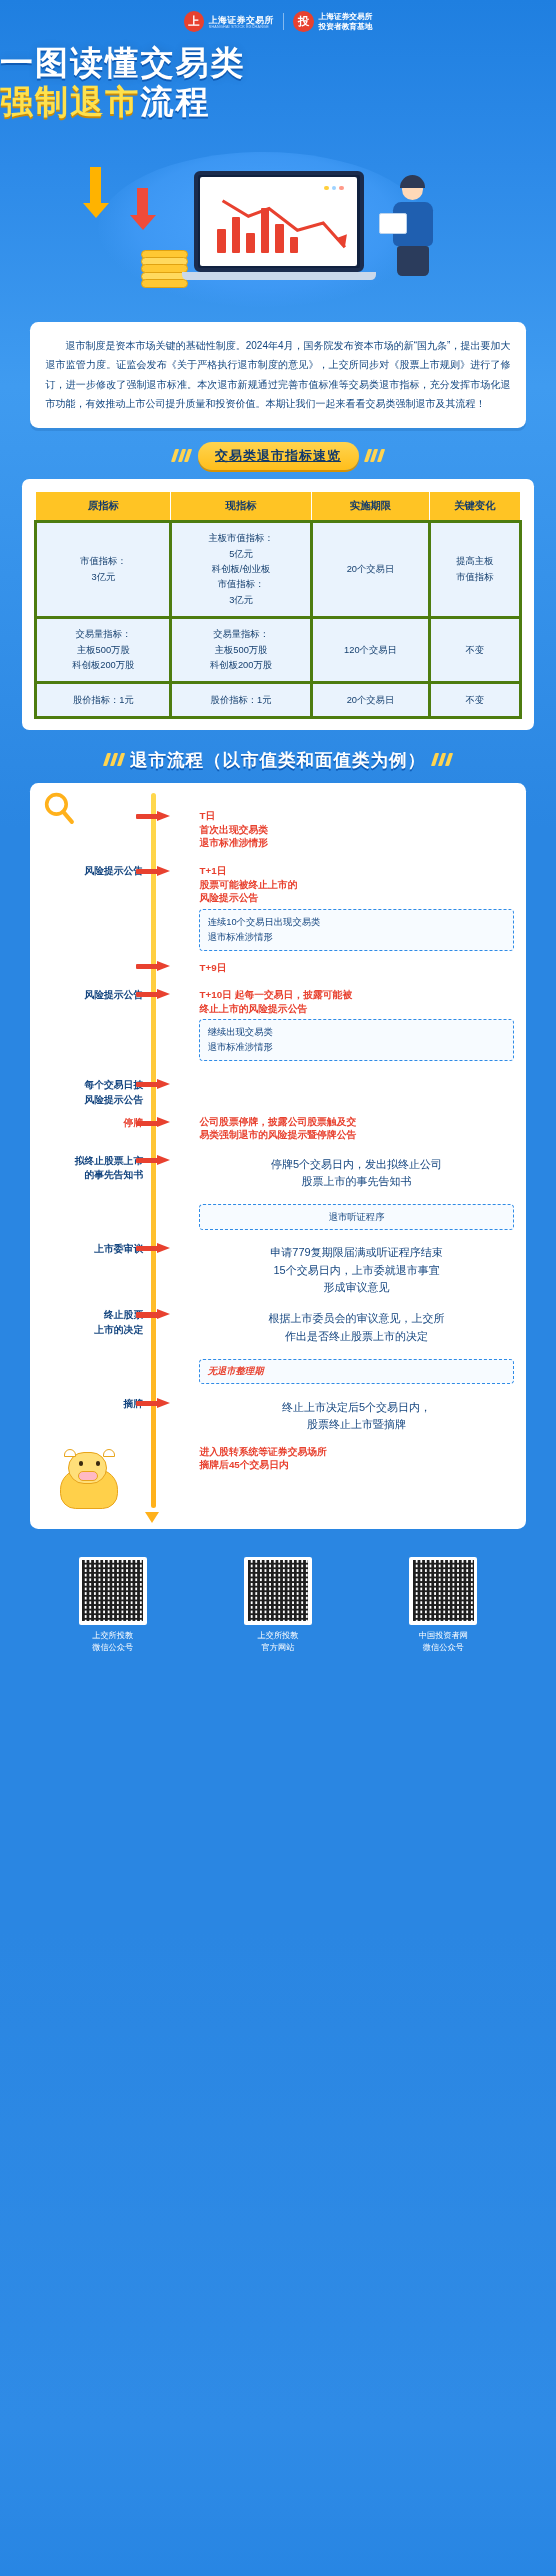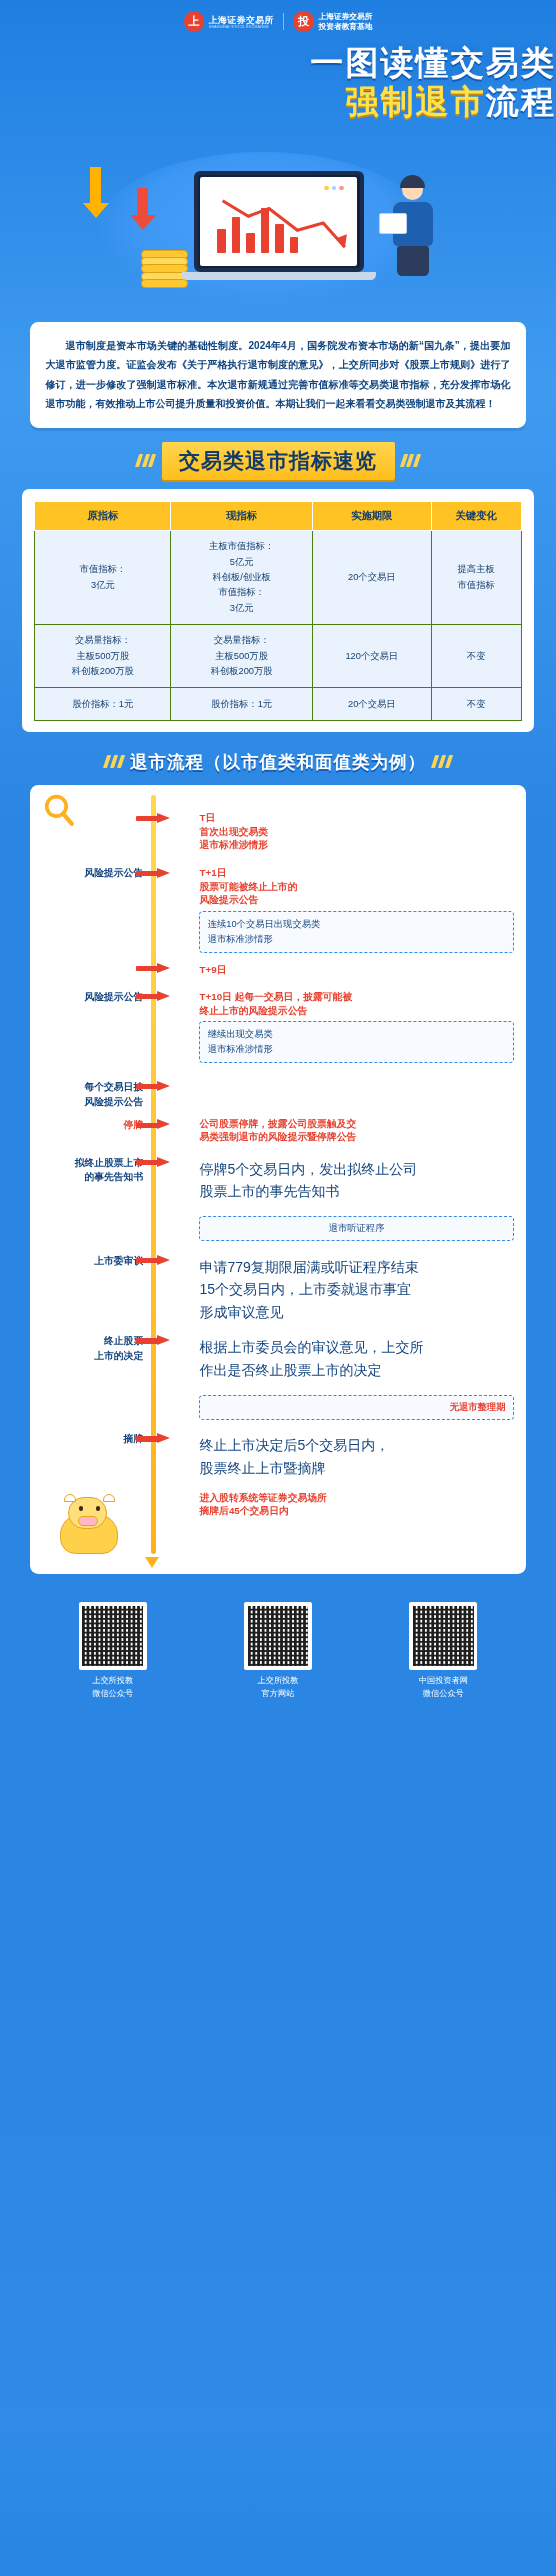--- a/index.html
+++ b/index.html
@@ -29,21 +29,21 @@
     background:#e8412f; position:relative; flex:none;
     display:flex;align-items:center;justify-content:center;
   }
   .logo-mark .glyph{ color:#fff; font-size:11.3px; font-weight:bold;}
   .logo-txt-cn { color:#ffffff; font-size:8.8px; font-weight:bold; letter-spacing:0.5px; line-height:1.15;}
   .logo-txt-en { color:#cfe4ff; font-size:3.6px; letter-spacing:0.3px; }
   .logo-two-line{ color:#fff; font-size:7.7px; font-weight:bold; line-height:1.25;}
   .logo-sep{ width:1px;height:17.5px;background:rgba(255,255,255,.45); }
 
   
-  .title-wrap{ text-align:right; margin-top:8.2px; }
+  .title-wrap{ text-align:left; margin-top:8.2px; }
   .title-1{
     font-size:33px; font-weight:bold; color:#ffffff; letter-spacing:2.1px;
     text-shadow:0 2.1px 0 #0f5bb5, 0 0 9.3px rgba(0,0,0,.12);
     line-height:1.18;
   }
   .title-2{
     font-size:33px; font-weight:bold; letter-spacing:2.1px; line-height:1.18;
     color:#ffe14d;
     text-shadow:0 2.1px 0 #c98a09;
   }
@@ -91,51 +91,52 @@
   .p-body{width:40px;height:44px;background:#1f5fb0;border-radius:8.2px 8.2px 5.2px 5.2px;margin:2.1px auto 0;position:relative;}
   .p-board{position:absolute;left:-13.4px;top:11.3px;width:28px;height:20.6px;background:#fff;border:1.5px solid #bcd4ee;border-radius:2.1px;}
   .p-legs{width:32px;height:30px;background:#2b3c5c;margin:0 auto;border-radius:3.1px 3.1px 5.2px 5.2px;}
 
   
   .card{
     width:496px; margin:0 auto 13.4px; background:#ffffff; border-radius:8.2px;
     padding:14.4px 15.5px; color:#11457f; line-height:1.95; font-size:10px;
     box-shadow:0 3.1px 0 rgba(0,40,90,.12);
   }
-  .card p{ text-indent:2em; text-align:justify;font-weight:bold; }
+  .card p{ text-indent:2em; text-align:justify; }
 
   
   .sec-head{
     width:496px;margin:5.2px auto 9.3px;display:flex;align-items:center;justify-content:center;gap:7.2px;
     position:relative;
   }
   .sec-ribbon{
     background:linear-gradient(180deg,#ffd44f,#ffbe1b);
-    color:#123a6b; font-size:21px;font-weight:bold;letter-spacing:1px;
-    padding:5.2px 17.5px;border-radius:2px;position:relative;
+    color:#123a6b; font-size:13px;font-weight:bold;letter-spacing:1px;
+    padding:5.2px 17.5px;border-radius:14px;position:relative;
     box-shadow:0 2.1px 0 #d79203;
+    text-decoration:underline;
   }
   .sec-bars{display:flex;gap:2.6px;}
   .sec-bars i{display:block;width:4.1px;height:13.4px;background:#ffd44f;transform:skewX(-18deg);border-radius:1px;}
   .sec-title-white{
     color:#ffffff;font-size:17.5px;font-weight:bold;letter-spacing:1px;
     text-shadow:0 1.5px 0 #0f5bb5;
   }
 
   
   .table-card{
     width:512px;margin:0 auto 15.5px;background:#ffffff;border-radius:7.2px;padding:11.3px 12.4px;
   }
   table{border-collapse:collapse;width:100%;font-size:9.3px;}
   th{
     background:#ffc424;color:#123a6b;font-weight:bold;font-size:10.3px;
     border:1px solid #ffffff;padding:7.2px 3.1px;text-align:center;
   }
   td{
-    border:1px solid #4d7c0f;background:#eaf3fd;color:#16406f;
+    border:3px solid #4d7c0f;background:#eaf3fd;color:#16406f;
     padding:8.2px 5.2px;text-align:center;vertical-align:middle;line-height:1.65;
   }
   td.left{text-align:center;}
 
   
   .flow{
     width:496px;margin:0 auto 12.4px;background:#ffffff;border-radius:8.2px;padding:14.4px 12.4px 17.5px;position:relative;
   }
   .flow-row{ display:flex; align-items:flex-start; margin-bottom:3.1px; position:relative;}
   .flow-left{ width:108px; flex:none; text-align:right; padding-right:7.2px; font-size:9.8px;font-weight:bold;color:#14457f;line-height:1.5;}
@@ -159,21 +160,21 @@
     position:absolute;right:0;top:0;
   }
   .marker .bar{position:absolute;left:0;top:3.1px;width:23px;height:5.2px;background:#e8412f;border-radius:1px;}
   .day{
     color:#e8412f;font-size:9.8px;font-weight:bold;line-height:1.45;margin-bottom:1px;
   }
   .note-box{
     border:1px dashed #2f8be6;border-radius:4.1px;padding:5.2px 7.2px;color:#14457f;font-size:9.3px;line-height:1.6;
     margin:3.1px 0 7.2px;background:#f7fbff;
   }
-  .note-plain{ color:#14457f;font-size:14px;line-height:1.6;margin:2.1px 0 7.2px;}
+  .note-plain{ color:#14457f;font-size:11px;line-height:1.6;margin:2.1px 0 7.2px;text-align:center;}
   .red-line{color:#e8412f;font-weight:bold;font-size:9.8px;}
   .blue-dash{
     border:1px dashed #2f8be6;border-radius:4.1px;padding:5.2px 7.2px;font-size:9.3px;color:#14457f;background:#f7fbff;margin:3.1px 0 7.2px;
   }
 
   
   .bull{
     position:absolute;left:20.6px;bottom:9.3px;width:77px;height:72px;
   }
   .bull-body{position:absolute;left:9.3px;top:21.6px;width:58px;height:40px;background:#ffd04a;border-radius:20.6px 20.6px 15.5px 15.5px;border:1.5px solid #e8a41a;}
@@ -522,21 +523,21 @@
       <div class="flow-right">
         <div class="note-plain" style="white-space:pre-line">根据上市委员会的审议意见，上交所
 作出是否终止股票上市的决定</div>
       </div>
     </div>
 
     <div class="flow-row">
       <div class="flow-left"></div>
       <div class="flow-axis"></div>
       <div class="flow-right">
-        <div class="blue-dash" style="text-align:right;color:#e8412f;font-weight:bold;">无退市整理期</div>
+        <div class="blue-dash" style="text-align:left;color:#e8412f;font-weight:bold;font-style:italic;">无退市整理期</div>
       </div>
     </div>
 
     <div class="flow-row" style="margin-top:5.2px;">
       <div class="flow-left">摘牌</div>
       <div class="flow-axis">
         <div class="marker" style="top:1px;">
             <div class="bar"></div>
             <div class="tri"></div>
           </div>

